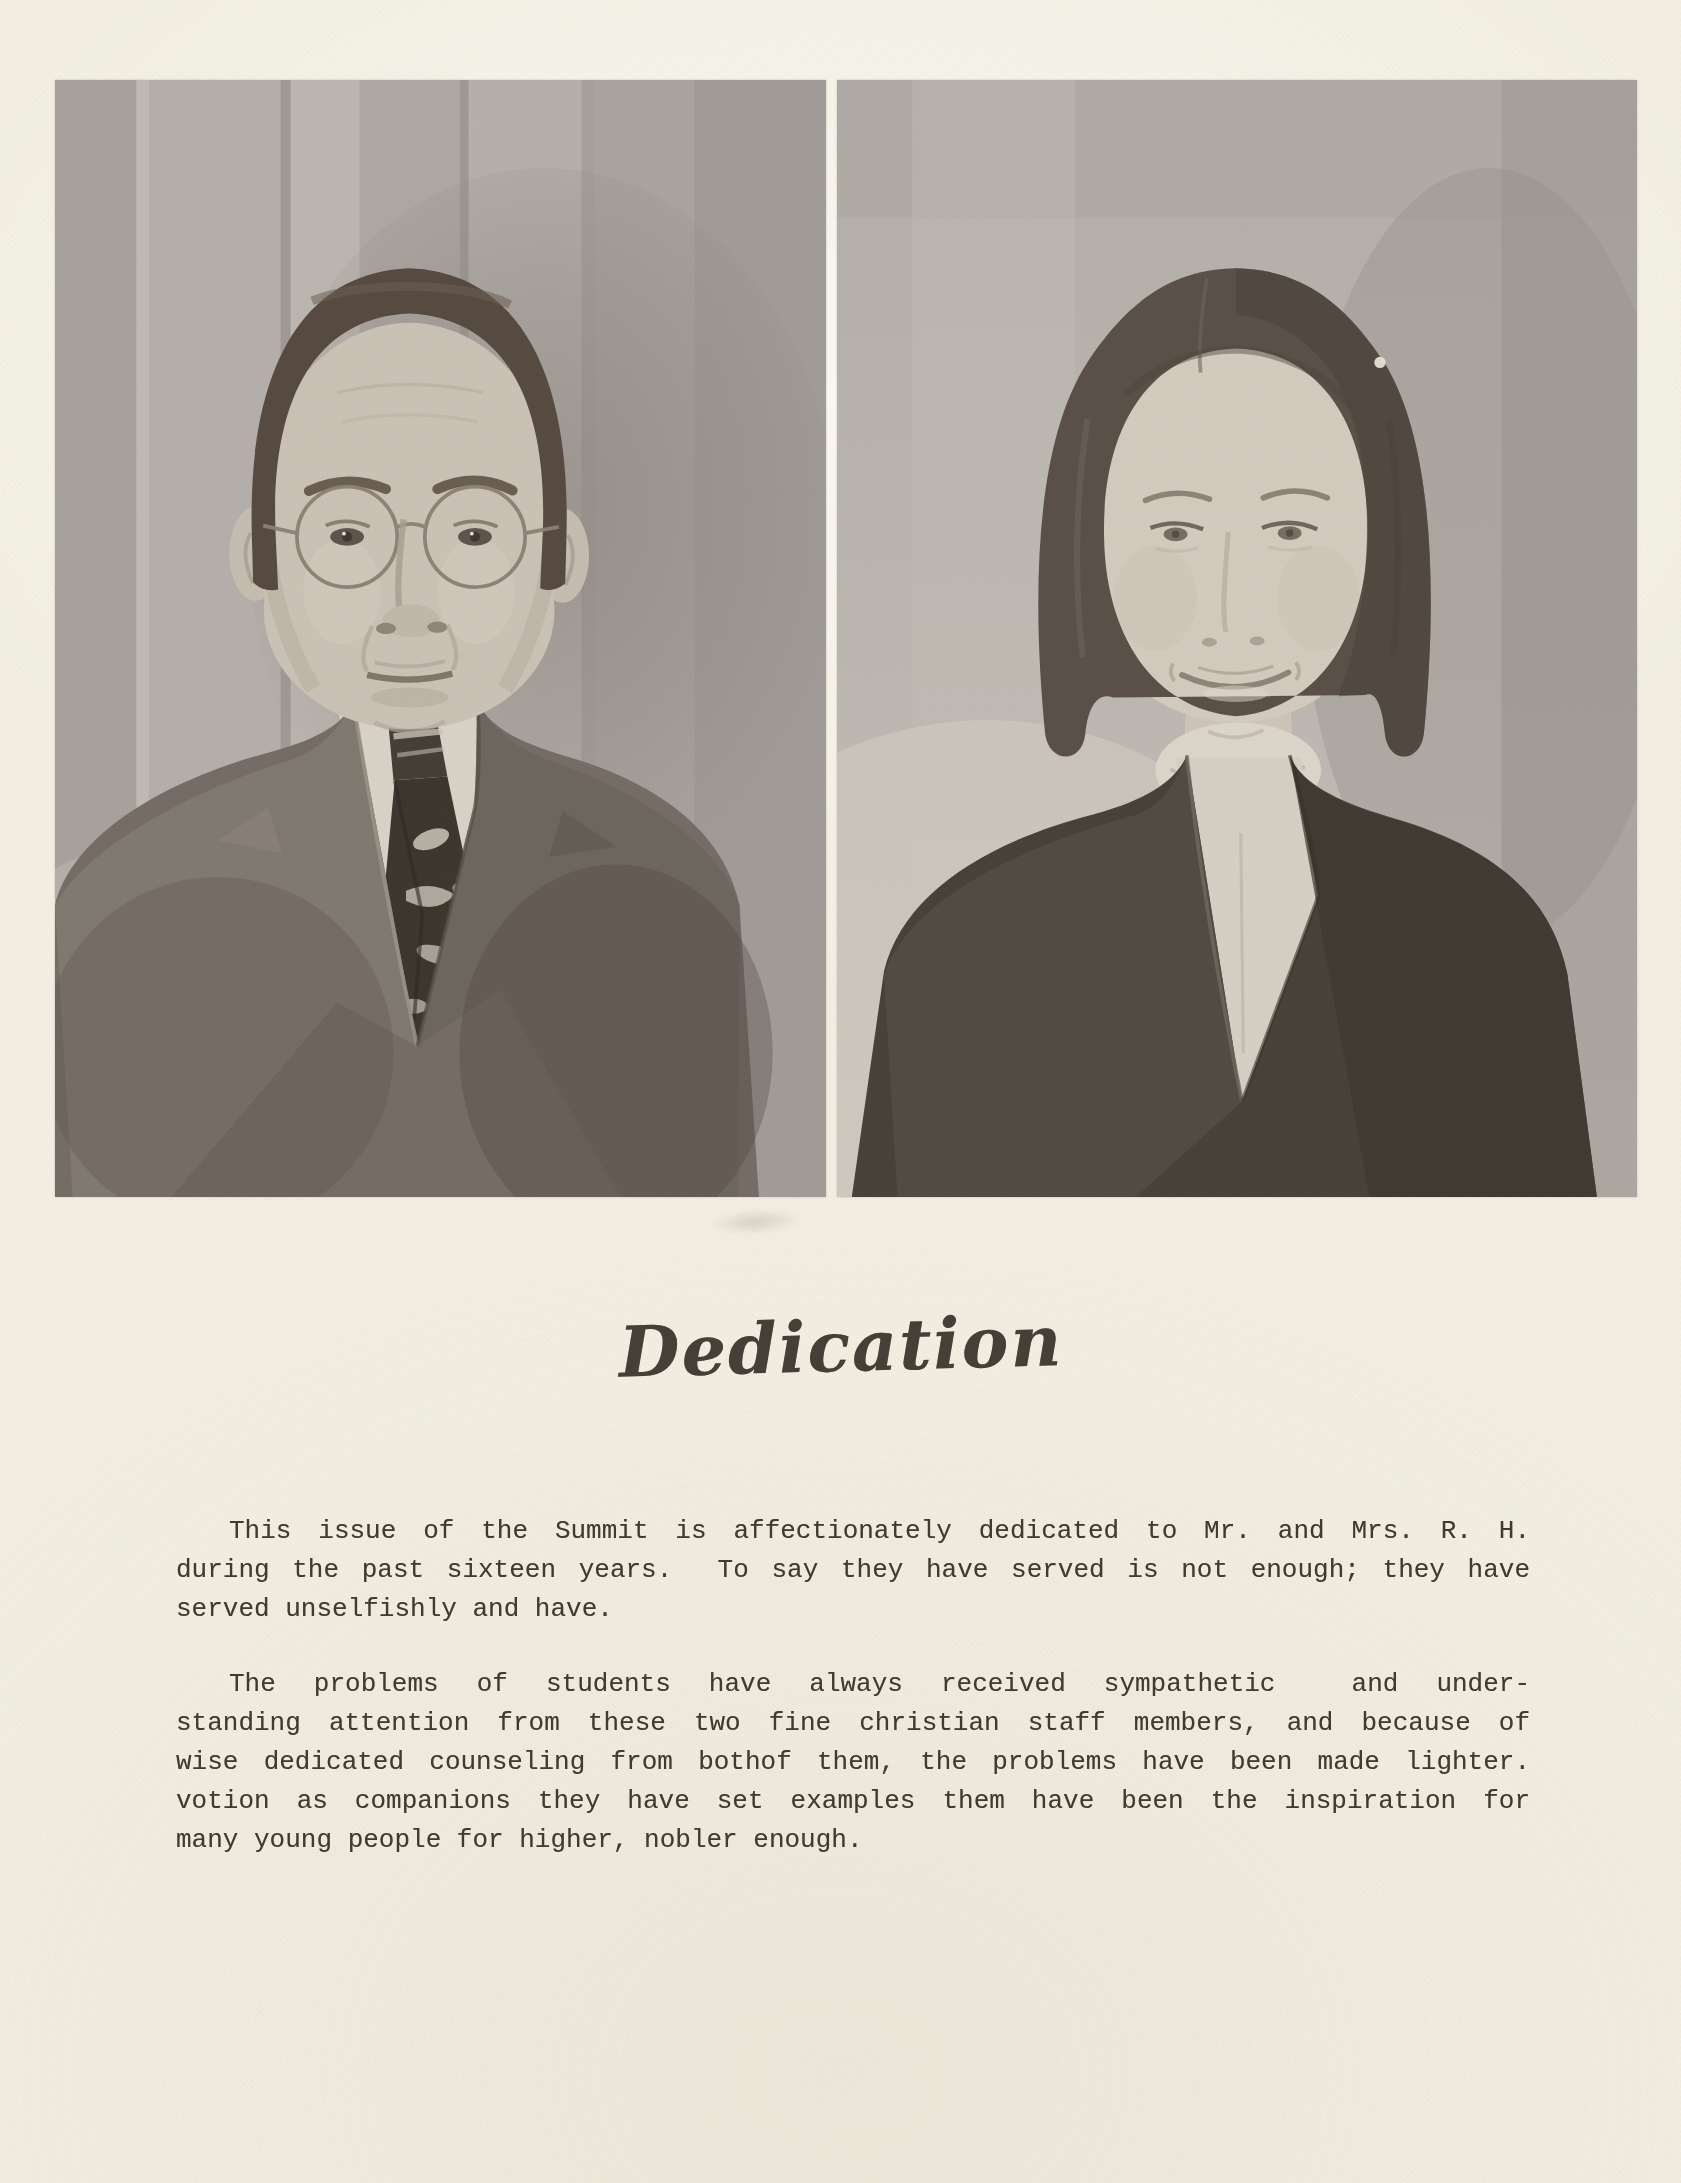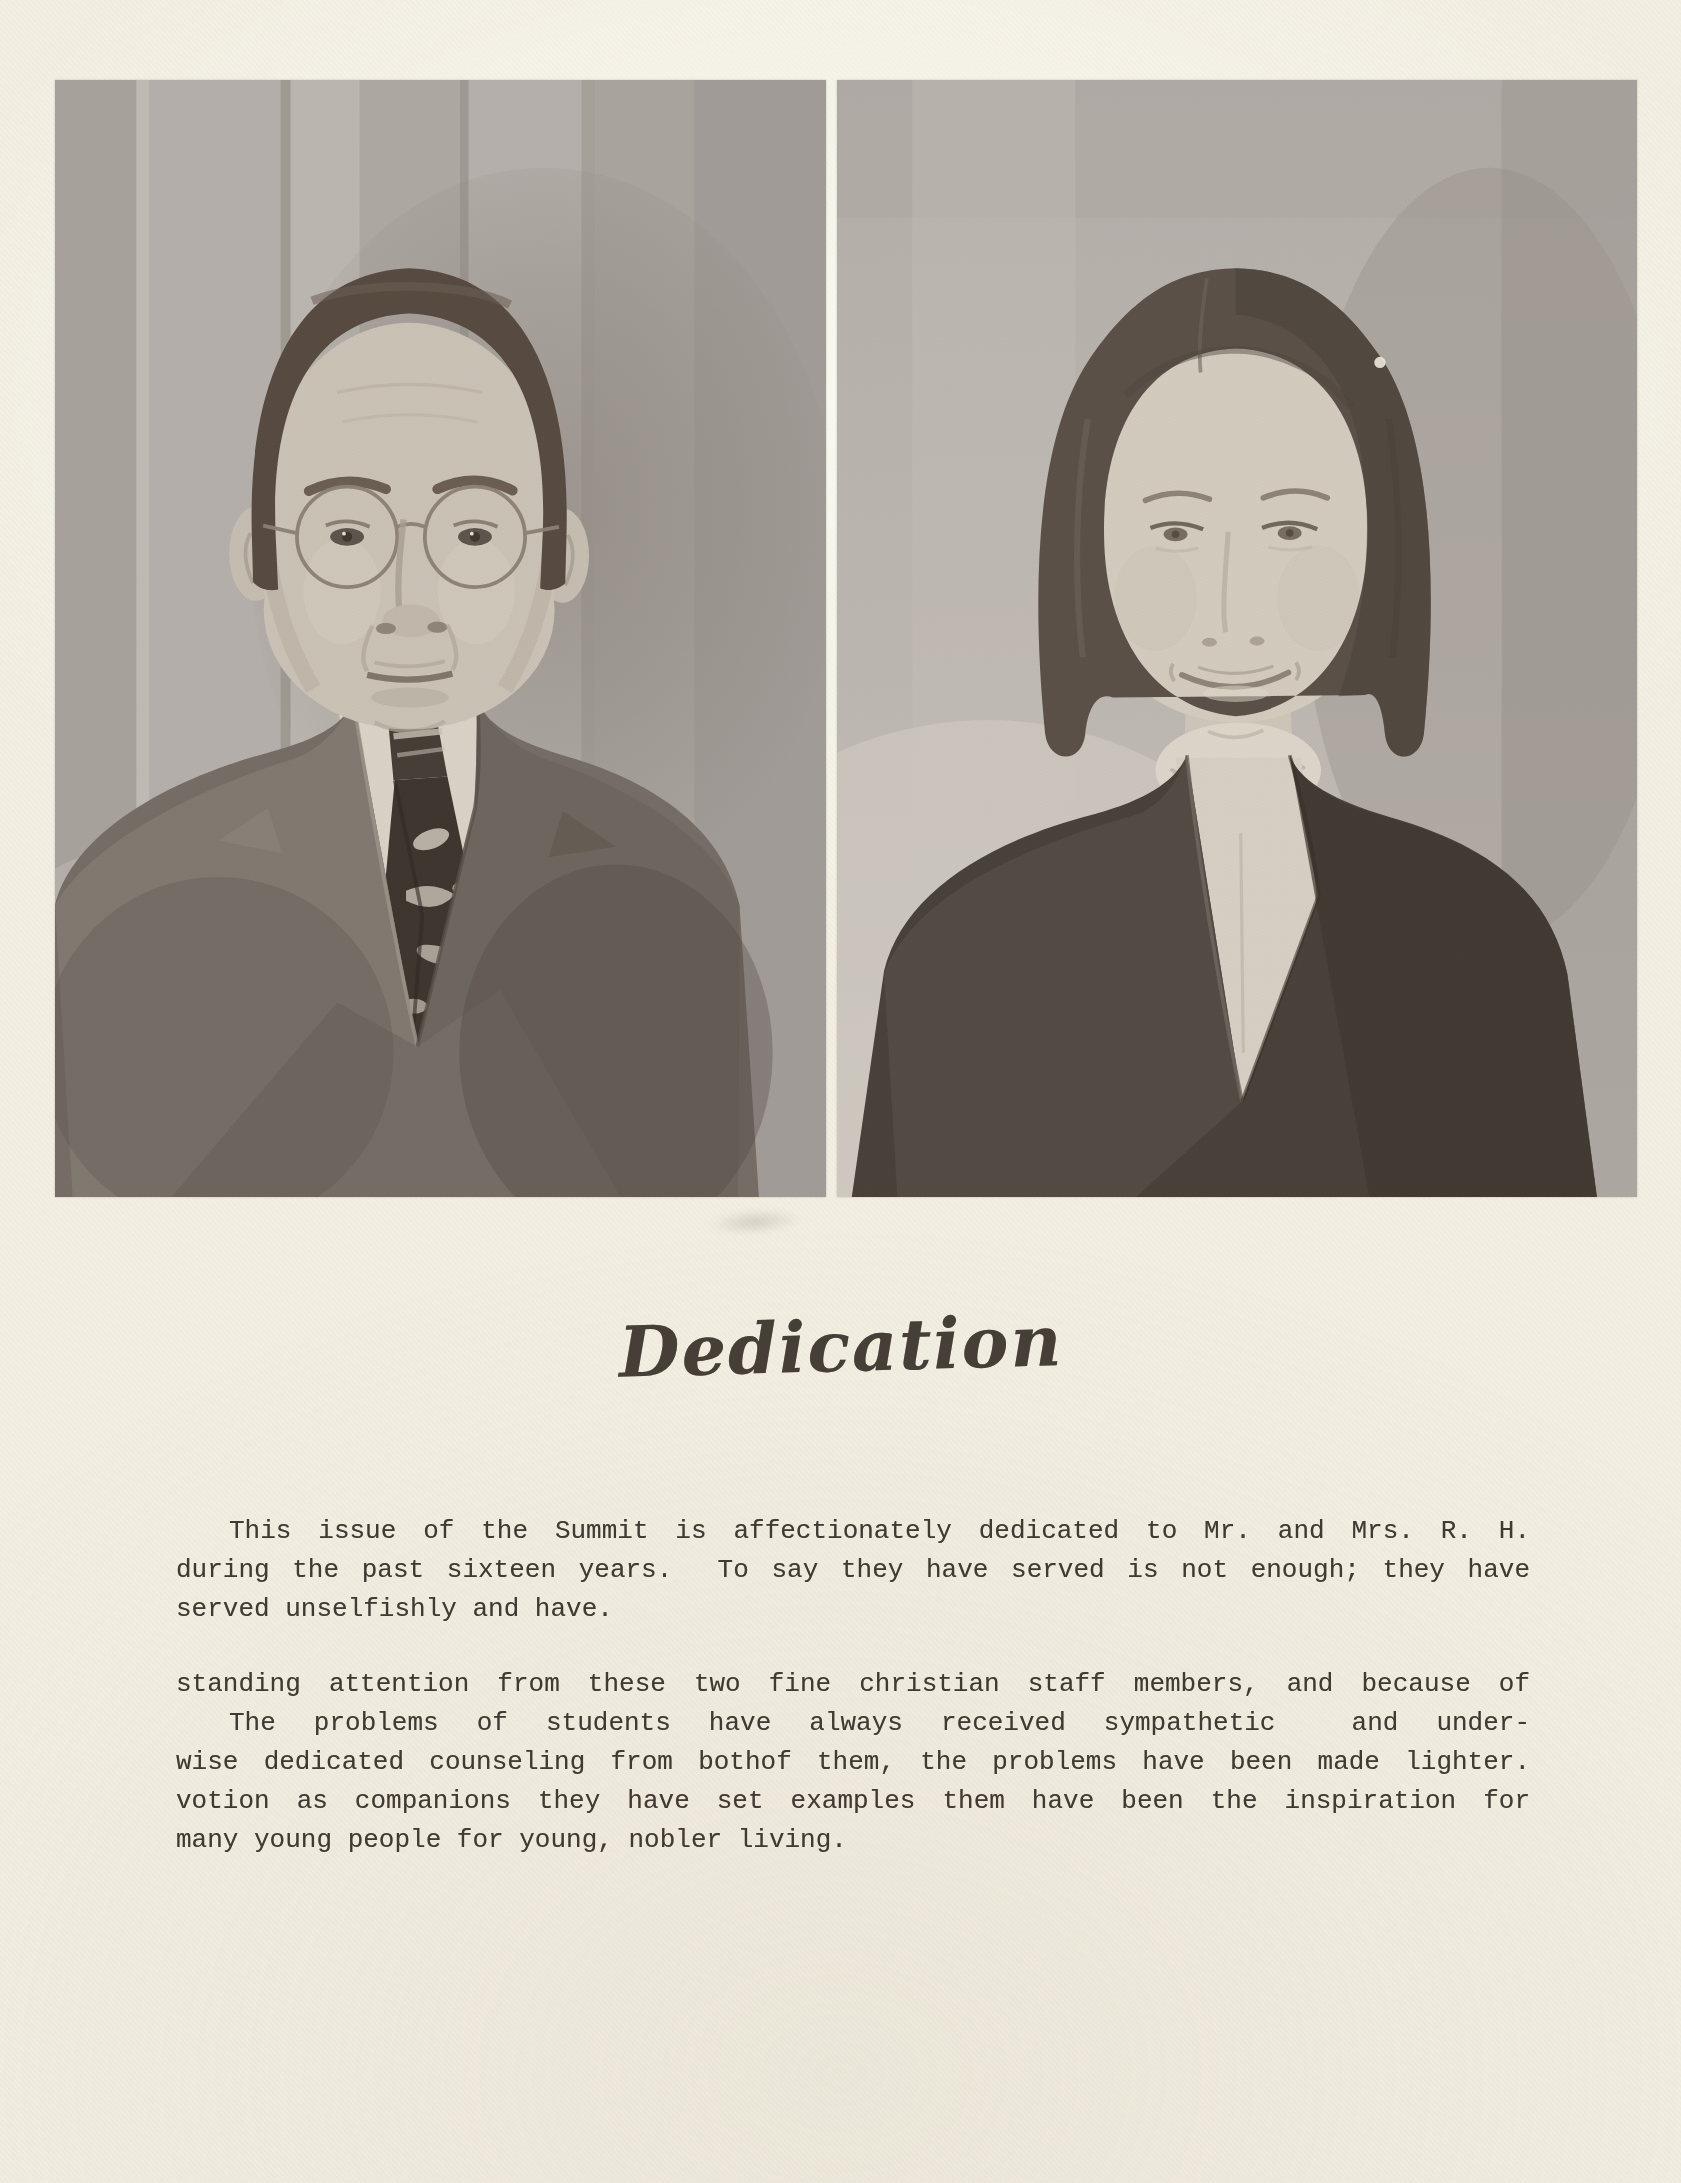--- a/index.html
+++ b/index.html
@@ -261,21 +261,21 @@
 
   <h1 class="title">Dedication</h1>
 
   <section class="dedication-text" id="text-block">
       <div class="para">
         <div class="tline jl ind">This issue of the Summit is affectionately dedicated to Mr. and Mrs. R. H.</div>
         <div class="tline jl">during the past sixteen years.&nbsp; To say they have served is not enough; they have</div>
         <div class="tline">served unselfishly and have.</div>
       </div>
       <div class="para">
+        <div class="tline jl ind">The problems of students have always received sympathetic&nbsp; and under-</div>
         <div class="tline jl">standing attention from these two fine christian staff members, and because of</div>
-        <div class="tline jl ind">The problems of students have always received sympathetic&nbsp; and under-</div>
         <div class="tline jl">wise dedicated counseling from bothof them, the problems have been made lighter.</div>
         <div class="tline jl">votion as companions they have set examples them have been the inspiration for</div>
-        <div class="tline">many young people for young, nobler living.</div>
+        <div class="tline">many young people for higher, nobler enough.</div>
       </div>
     </section>
 </div>
 
 
 </body></html>

